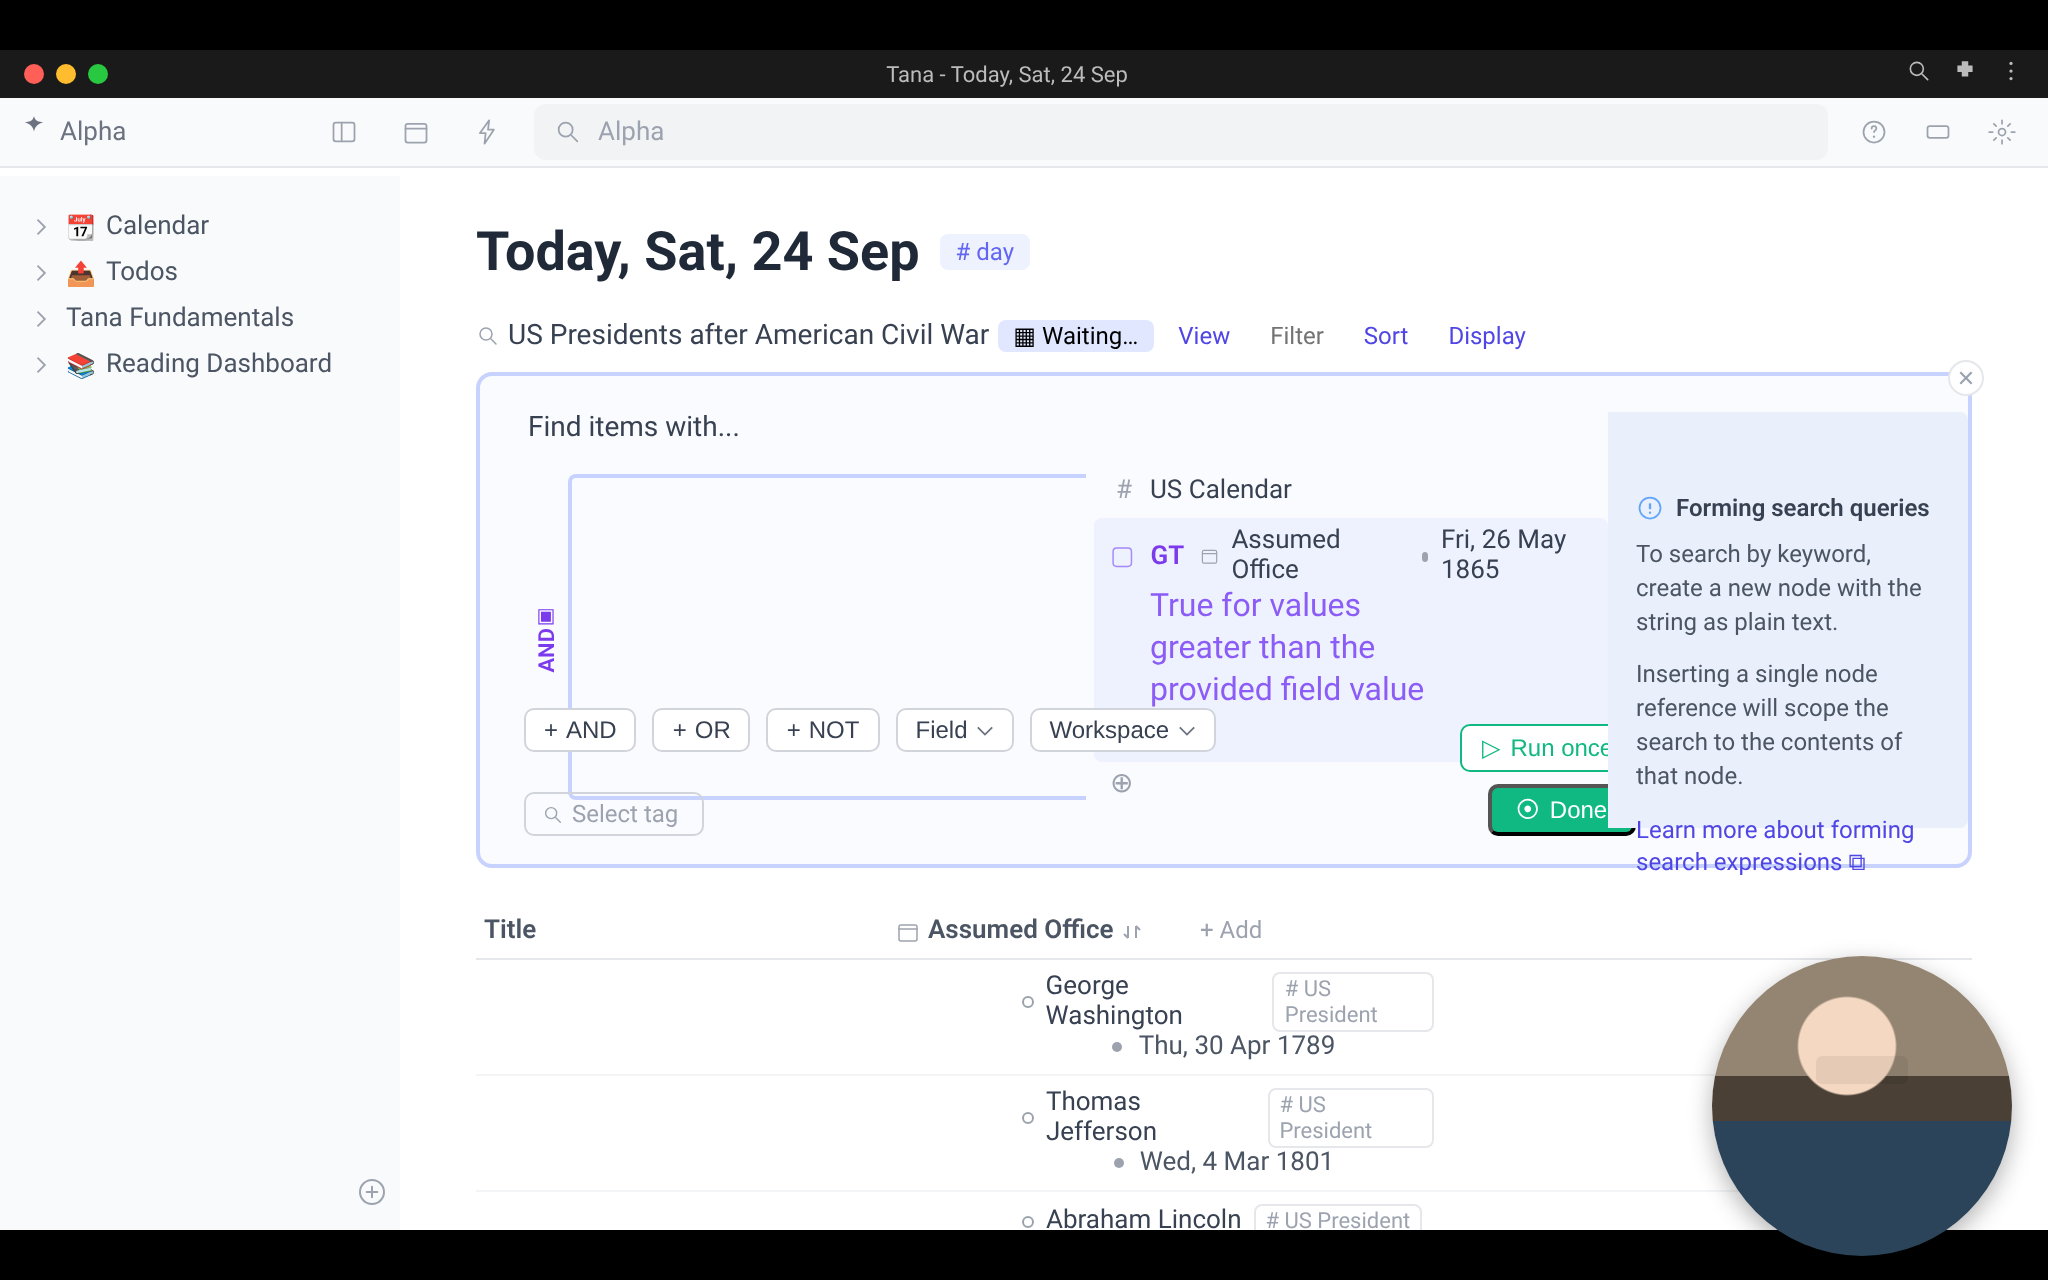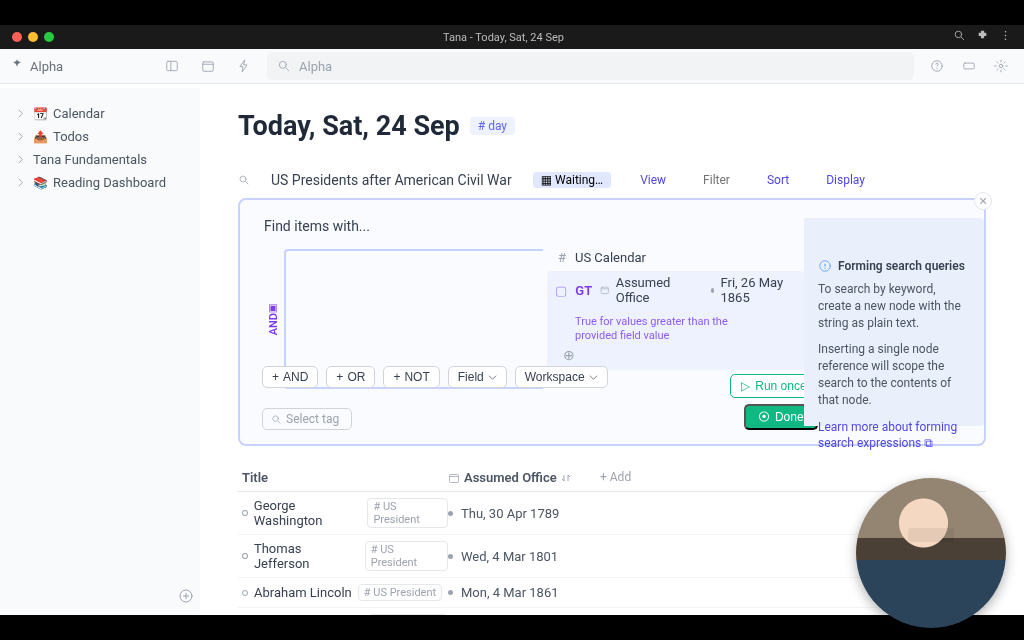--- a/index.html
+++ b/index.html
@@ -32,21 +32,21 @@
 .chev { width: 11px; height: 11px; flex-shrink: 0; }
 .bullet-icon { width: 14px; text-align: center; font-size: 12px; }
 .add-btn { position: absolute; bottom: 8px; left: 175px; width: 22px; height: 22px; display:flex; align-items:center; justify-content:center; color:#9ca3af; }
 
 
 .main { position: absolute; top: 88px; left: 200px; right: 0; bottom: 25px; padding: 22px 38px 0 38px; overflow: hidden; }
 .page-title-row { display: flex; align-items: center; gap: 10px; }
 .page-title { font-size: 27px; font-weight: 700; color: #1f2937; }
 .day-tag { background: #eef2ff; color: #6366f1; padding: 2px 8px; border-radius: 4px; font-size: 12px; }
 
-.query-row { display: flex; align-items: center; gap: 21px; margin-top: 30px; }
+.query-row { display: flex; align-items: center; gap: 4px; margin-top: 18px; }
 .query-title { font-size: 14px; color: #374151; }
 .pill { padding: 1px 8px; border-radius: 4px; font-size: 12px; }
 .pill.waiting { background: #e0e7ff; color: #000000; }
 .pill.link { color: #4f46e5; }
 .pill.gray { color: #737373; }
 
 .search-editor { margin-top: 10px; border: 2px solid #c7d2fe; border-radius: 8px; background: #fafbff; display: flex; position: relative; padding: 18px 0 18px 22px; height: 248px; }
 .editor-left { flex: 1; }
 .editor-heading { font-size: 14px; color: #374151; margin-left: 2px; margin-bottom: 12px;}
 
@@ -56,21 +56,21 @@
 .bracket-line { flex:1; border-left: 2px solid #c7d2fe; border-top:2px solid #c7d2fe; border-bottom:2px solid #c7d2fe; width:8px; border-radius:4px 0 0 4px; margin:3px 4px 3px 0; }
 .and-content { flex: 1; }
 
 .cond-row { padding: 4px 8px; border-radius: 4px; display: flex; align-items: center; gap: 6px; font-size: 13px; }
 .hash-icon { color: #9ca3af; width:14px; text-align:center; }
 .cond-label { color: #374151; }
 .gt-block { display:flex; flex-direction:column; background:#eef2ff; border-radius:4px; padding:4px 8px; margin-top:2px; }
 .gt-top { display:flex; align-items:center; gap:8px; }
 .gt-name { color: #7c3aed; font-weight:600; }
 .gt-field { margin-left: auto; display:flex; align-items:center; gap:6px; }
-.gt-desc { font-size: 11px; color: #8b5cf6; margin-top:10px; margin-left:20px; max-width:160px; line-height:1.3; }
+.gt-desc { font-size: 16px; color: #8b5cf6; margin-top:0; margin-left:20px; max-width:160px; line-height:1.3; }
 .dot { width:5px;height:5px;border-radius:50%;background:#9ca3af; display:inline-block; }
 .field-cal { width:12px;height:12px; }
 .gt-val { color:#374151; font-size:13px; }
 .gt-date { margin-left:14px; display:flex; align-items:center; gap:6px;}
 .plus-small { color:#9ca3af; font-size:14px; line-height:1; margin:4px 8px; }
 
 .editor-controls { position:absolute; bottom:14px; left:22px; right:200px; display:flex; gap:8px; flex-wrap:wrap; align-items:center; }
 .ctrl-btn { border:1px solid #d1d5db; padding:3px 9px; border-radius:5px; font-size:12px; background:#fff; color:#374151; display:flex; align-items:center; gap:4px; cursor:pointer; }
 .ctrl-btn svg { width:9px; height:9px; }
 .select-tag { border:1px solid #d1d5db; padding:3px 8px; border-radius:5px; font-size:12px; color:#9ca3af; display:flex; align-items:center; gap:4px; width:90px; }
@@ -83,21 +83,21 @@
 .er-p { margin-bottom:10px; line-height:1.4; }
 .er-link { color:#4f46e5; }
 .close-x { position:absolute; top:-8px; right:-8px; width:18px;height:18px;border-radius:50%;background:#fff;border:1px solid #e5e7eb;display:flex;align-items:center;justify-content:center;color:#9ca3af;font-size:11px;}
 
 
 .results { margin-top: 18px; }
 .r-head { display:flex; border-bottom:1px solid #e5e7eb; padding:6px 0; font-size:13px; color:#4b5563; font-weight:600;}
 .col-title { width: 210px; padding-left:4px;}
 .col-office { width: 140px; display:flex; align-items:center; gap:4px;}
 .col-add { color:#9ca3af; font-size:12px; font-weight:400; padding-left:12px;}
-.r-row { display:flex; align-items:center; padding: 6px 0; border-bottom:1px solid #f3f4f6; font-size:13px;}
+.r-row { display:flex; align-items:center; padding: 6px 0; border-bottom:1px solid #f3f4f6; font-size:13px;flex-direction:column;}
 .r-name-cell { width:210px; display:flex; align-items:center; gap:6px; padding-left:4px;}
 .r-name { color:#374151; }
 .r-tag { font-size:11px; color:#9ca3af; padding:1px 5px; border:1px solid #e5e7eb; border-radius:4px;}
 .r-date-cell { display:flex; align-items:center; gap:8px;}
 .r-date { color:#4b5563; }
 .row-bullet { width:6px;height:6px;border:1.5px solid #9ca3af;border-radius:50%;}
 
 
 .webcam { position:absolute; right:18px; bottom:12px; width:150px; height:150px; border-radius:50%; background: radial-gradient(circle at 45% 30%, #f4d8c2 0 24px, transparent 25px), linear-gradient(180deg, #938572 0 40%, #4a4035 40% 55%, #2b445a 55%); box-shadow:0 4px 12px rgba(0,0,0,0.3); z-index:50; overflow:hidden;}
 .webcam::after{ content:''; position:absolute; top:50px;left:52px;width:46px;height:14px;border-radius:3px;background:rgba(0,0,0,.06);} 

